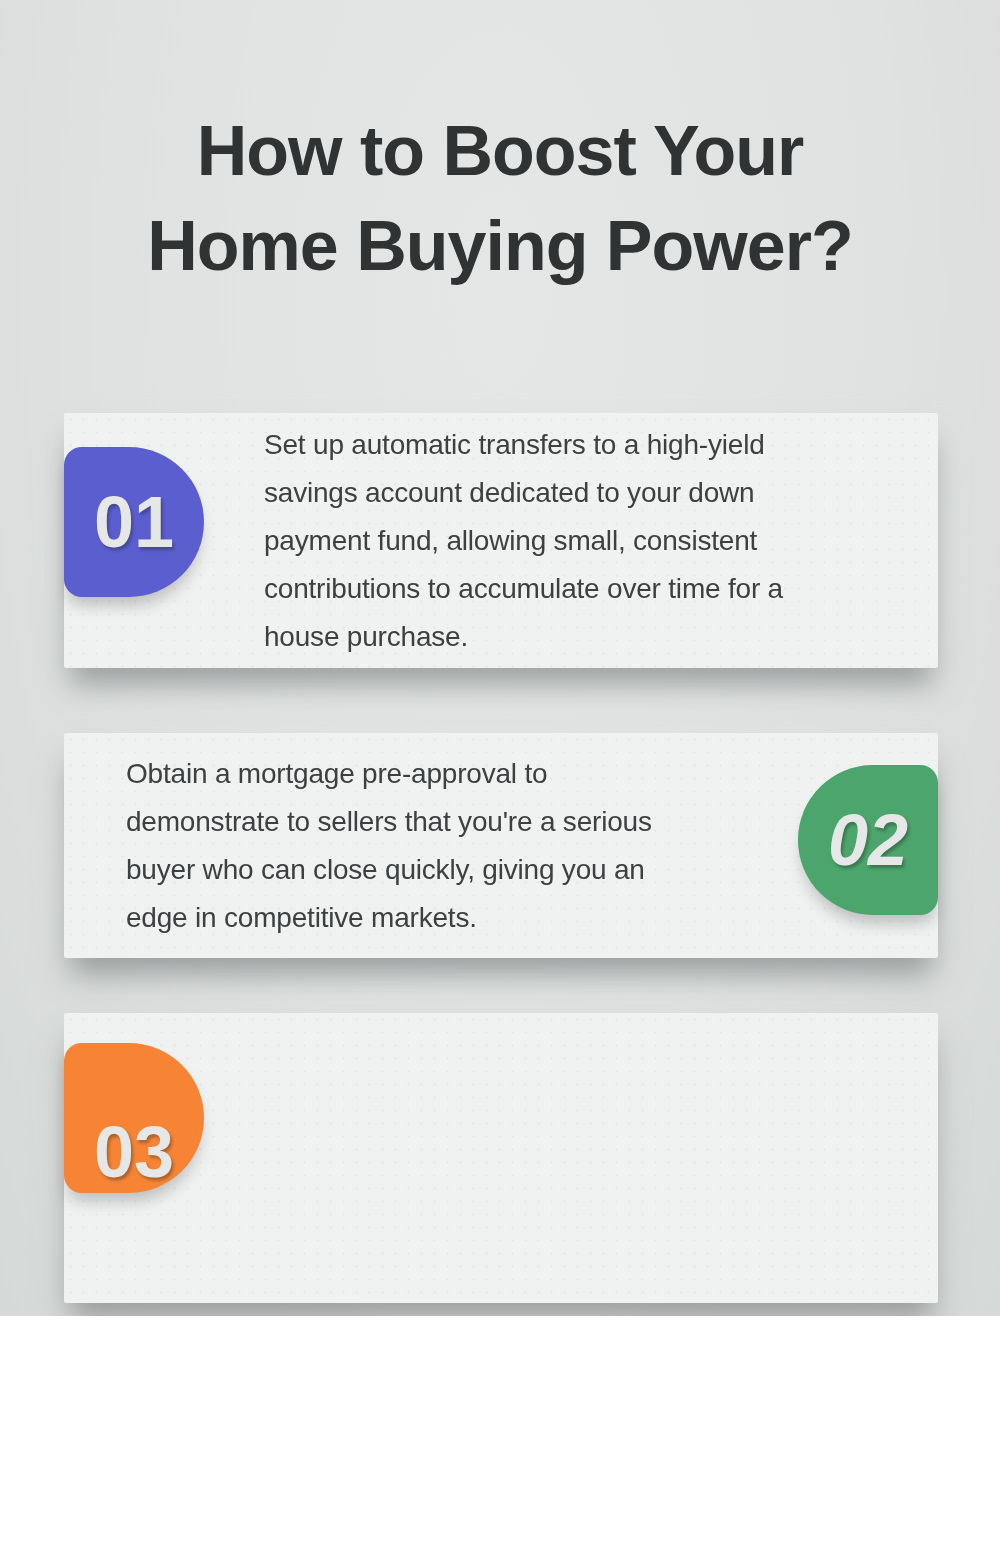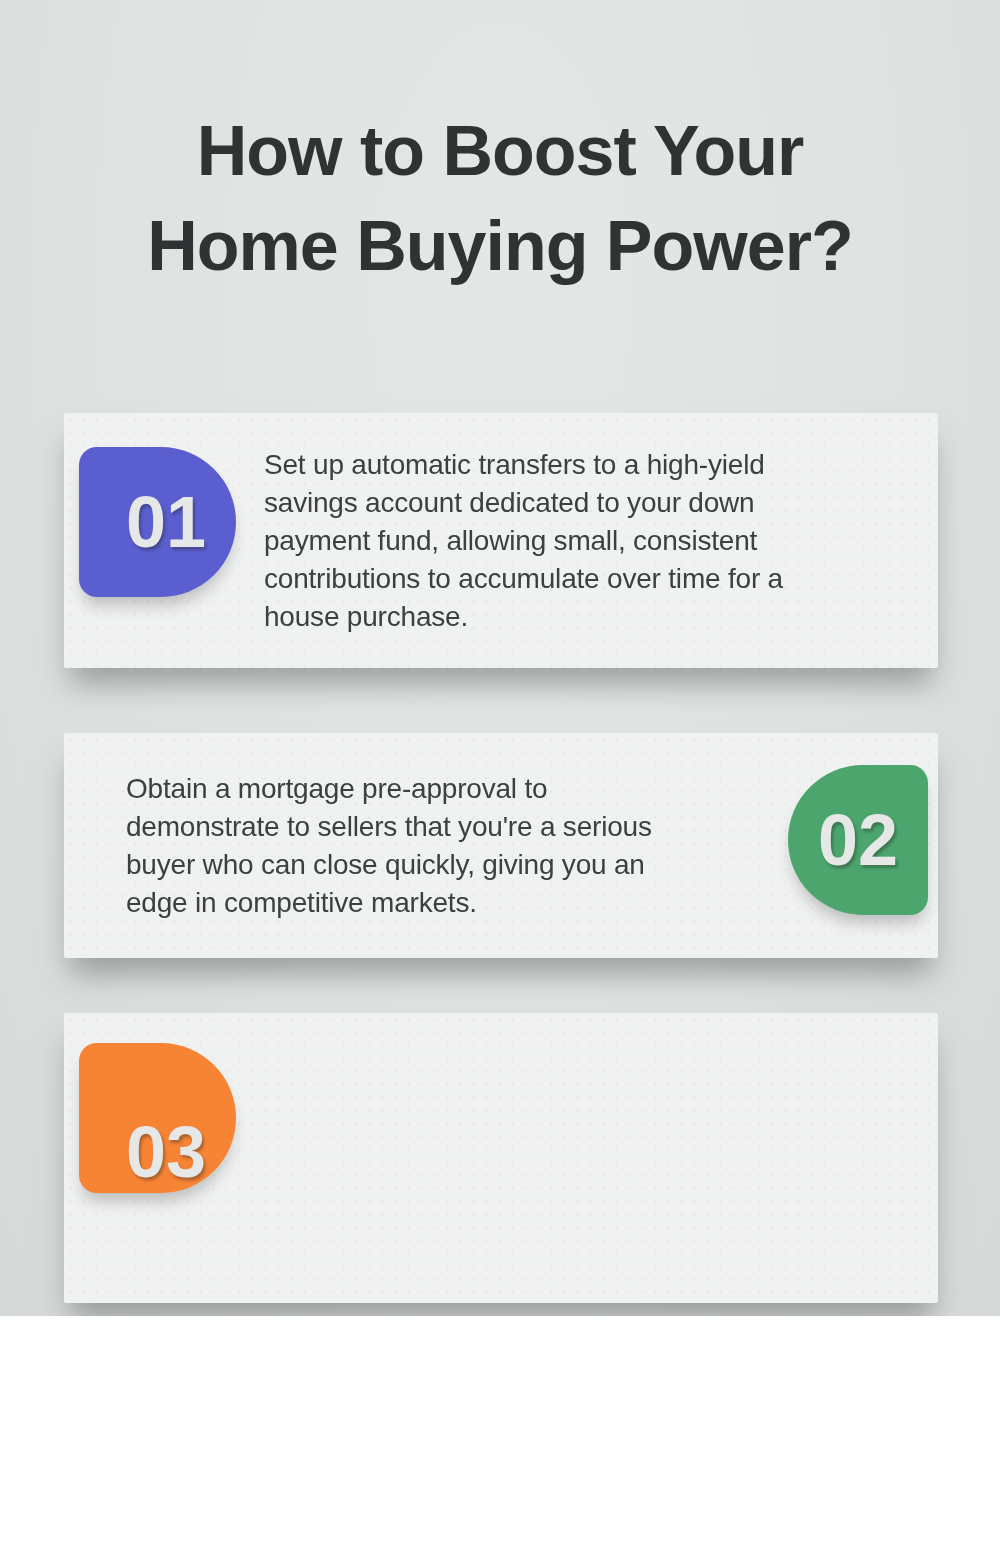--- a/index.html
+++ b/index.html
@@ -42,37 +42,37 @@
     box-sizing: border-box;
   }
   .card-1 { top: 413px;  height: 255px; padding-left: 200px; }
   .card-2 { top: 733px;  height: 225px; padding-left: 62px;  }
   .card-3 { top: 1013px; height: 290px; padding-left: 200px; }
 
   .tip-text {
     margin: 0;
     width: 665px;
     font-size: 28px;
-    line-height: 38px;
+    line-height: 48px;
     letter-spacing: -0.2px;
     color: #3c4041;
     white-space: pre-line;
   }
 
   .badge {
     position: absolute;
     width: 140px;
     height: 150px;
     display: flex;
     align-items: center;
     justify-content: center;
     box-shadow: 0 12px 16px -4px rgba(0,0,0,0.22);
   }
-  .badge-left  { left: 15px;  border-radius: 18px 76px 76px 18px; padding-left: 17px; }
-  .badge-right { right: 10px; border-radius: 76px 18px 18px 76px; }
+  .badge-left  { left: 0;  border-radius: 18px 76px 76px 18px; }
+  .badge-right { right: 0; border-radius: 76px 18px 18px 76px; font-style: italic; }
   .card-1 .badge { top: 34px; }
   .card-2 .badge { top: 32px; }
   .card-3 .badge { top: 30px; align-items: flex-end; }
 
   .badge-num {
     font-size: 72px;
     font-weight: bold;
     color: #e6e8e7;
     text-shadow: 2px 3px 3px rgba(35,35,35,0.35);
   }

